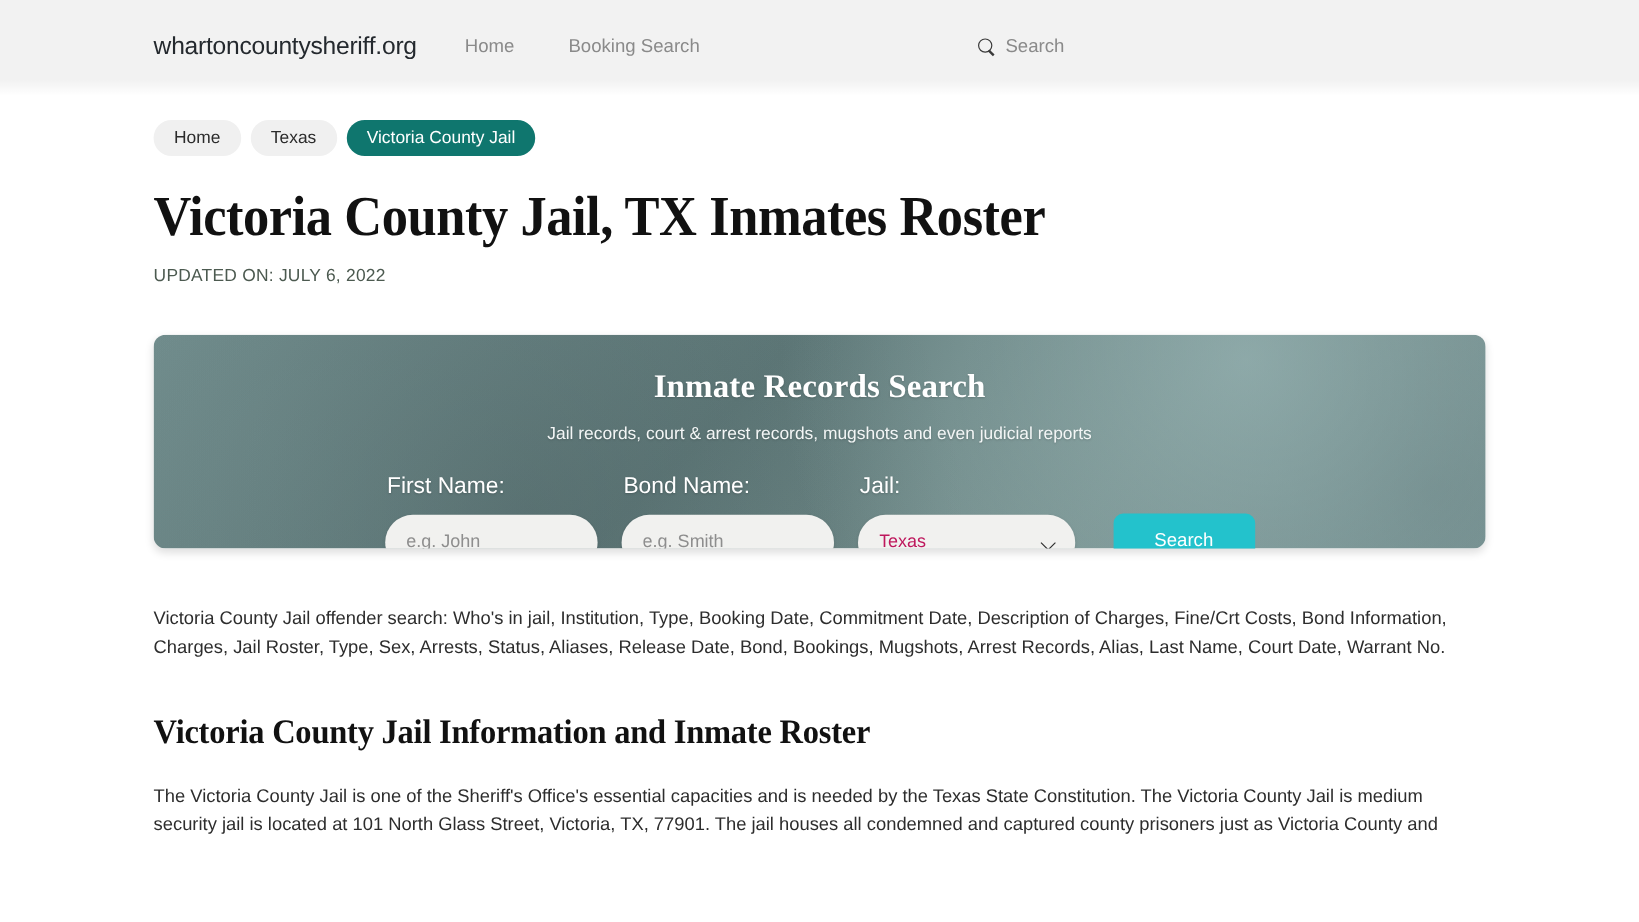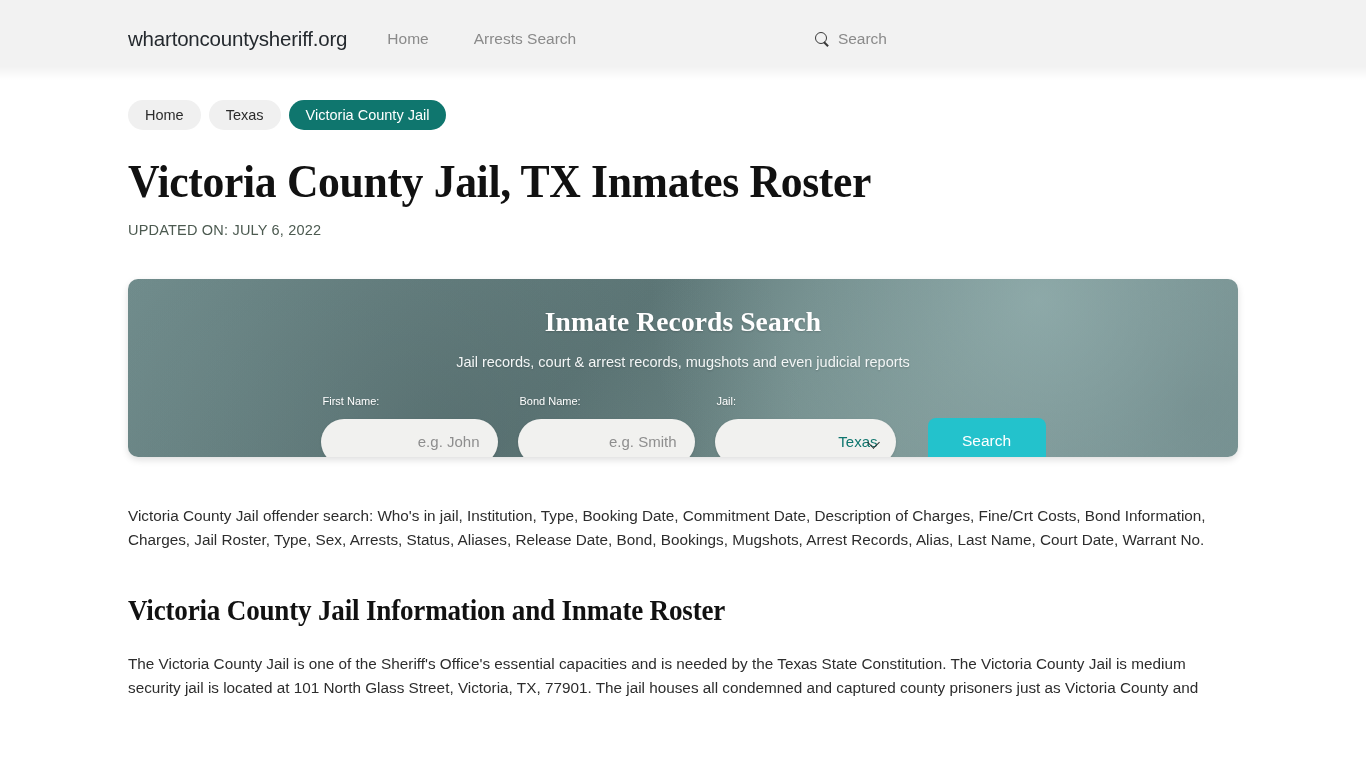--- a/index.html
+++ b/index.html
@@ -185,40 +185,39 @@
     align-items: flex-end;
     justify-content: center;
     gap: 20px;
     margin-top: 25px;
   }
   .field {
     display: flex;
     flex-direction: column;
   }
   .field-label {
-    font-size: 11px;
+    font-size: 19px;
     color: #ffffff;
     margin-bottom: 12px;
     margin-left: 2px;
     text-shadow: 0 1px 2px rgba(0,0,0,0.2);
   }
   .text-input,
   .select-input {
     width: 177px;
     height: 46px;
     border-radius: 23px;
     border: none;
     outline: none;
     background: #f1f1ef;
     padding: 4px 18px;
     font-family: "Liberation Sans", sans-serif;
     font-size: 15px;
-    color: #0f766e;
+    color: #be185d;
     box-shadow: 0 1px 3px rgba(0,0,0,0.10);
-    text-align: right;
   }
   .text-input::placeholder { color: #8e8e8e; }
 
   .select-wrap { position: relative; }
   .select-input {
     width: 181px;
     -webkit-appearance: none;
     appearance: none;
     cursor: pointer;
   }
@@ -276,21 +275,21 @@
 </style>
 </head>
 <body>
 
 <header class="site-header">
   <div class="header-inner">
     <div class="brand">whartoncountysheriff.org</div>
 
     <nav class="nav-links">
       <a class="nav-link">Home</a>
-      <a class="nav-link">Arrests Search</a>
+      <a class="nav-link">Booking Search</a>
     </nav>
 
     <div class="header-search">
       <span class="search-icon-glyph"></span>
       <span class="header-search-label">Search</span>
     </div>
   </div>
 </header>
 
 <main class="page">

